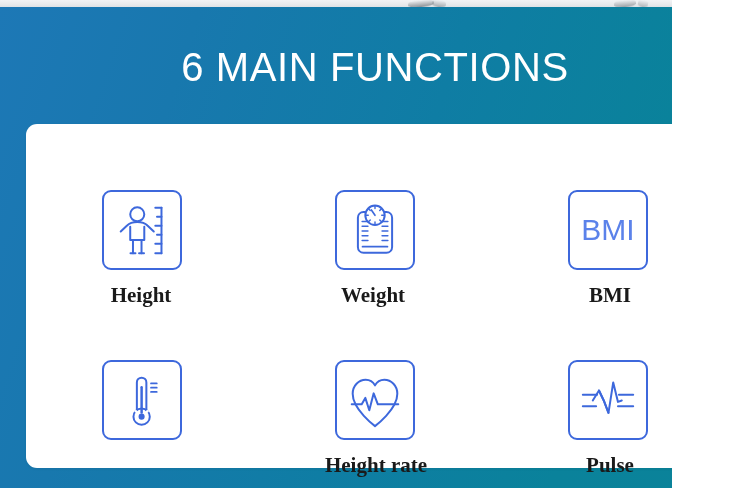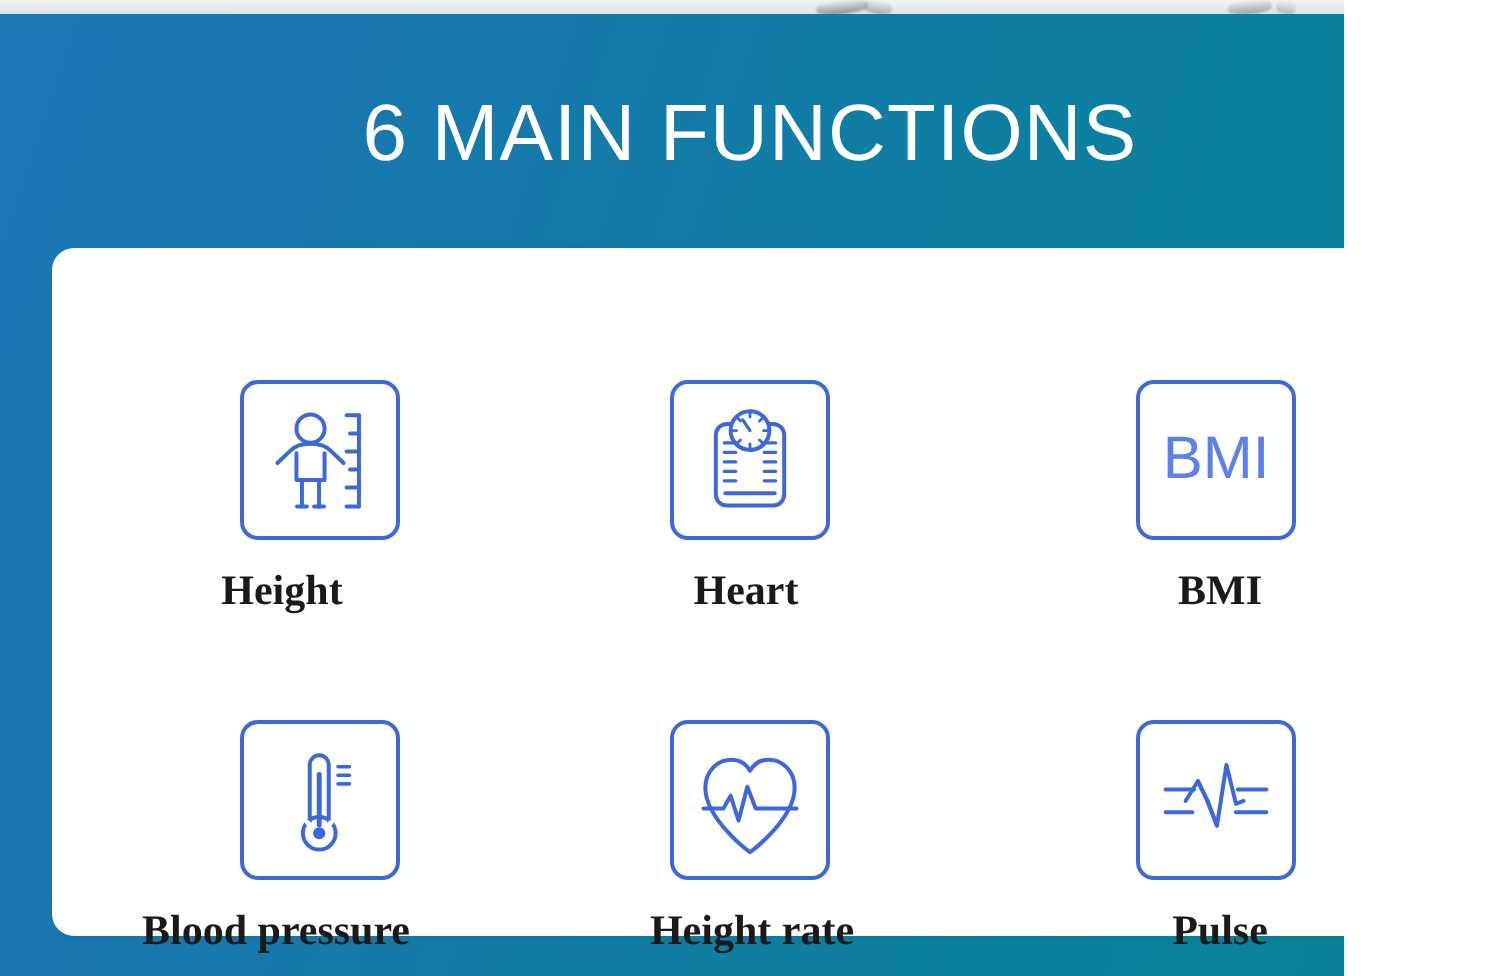--- a/index.html
+++ b/index.html
@@ -80,21 +80,21 @@
     width: 698px;
     height: 344px;
   }
 
   .cell {
     position: absolute;
     width: 232px;
     height: 172px;
     margin-top: 44px;
   }
-  .cell.c0 { left: 0px; padding-left: 35px;   }
+  .cell.c0 { left: 0px;   }
   .cell.c1 { left: 233px; }
   .cell.c2 { left: 466px; }
   .cell.r0 { top: 0px;    }
   .cell.r1 { top: 170px;  }
 
   .icon-box {
     position: absolute;
     top: 22px;
     left: 50%;
     margin-left: -40px;
@@ -218,21 +218,21 @@
                 <path d="M47.5 31 L53.5 31"></path>
                 <path d="M47.5 36 L53.5 36"></path>
                 <path d="M47.5 41 L53.5 41"></path>
                 <path d="M47.5 46 L53.5 46"></path>
                 <path d="M47.5 51 L53.5 51"></path>
               </g>
               <path d="M27 57.5 L53 57.5"></path>
             </g>
           </svg>
         </div>
-        <div class="label">Heart</div>
+        <div class="label">Weight</div>
       </div>
 
       <div class="cell c2 r0">
         <div class="icon-box">
           <div class="bmi-glyph">BMI</div>
         </div>
         <div class="label">BMI</div>
       </div>
 
       <div class="cell c0 r1">
@@ -246,21 +246,20 @@
               <path d="M39.6 53.2 L39.6 26.5" stroke-width="2.6"></path>
               <circle cx="39.6" cy="57.5" r="3.2" fill="#3d68dc" stroke="none"></circle>
               <g stroke-width="1.9">
                 <path d="M49.5 22.5 L55.5 22.5"></path>
                 <path d="M49.5 27.0 L55.5 27.0"></path>
                 <path d="M49.5 31.5 L55.5 31.5"></path>
               </g>
             </g>
           </svg>
         </div>
-        <div class="label">Blood pressure</div>
       </div>
 
       <div class="cell c1 r1">
         <div class="icon-box">
           <svg viewBox="0 0 80 80" xmlns="http://www.w3.org/2000/svg">
             <g fill="none" stroke="#3d68dc" stroke-width="2.1" stroke-linecap="round" stroke-linejoin="round">
               <path d="M40 67.5
                        C40 67.5 16.5 50.2 16.5 33.5
                        C16.5 25.0 22.8 18.8 30.2 18.8
                        C35.2 18.8 38.3 21.6 40 24.6

